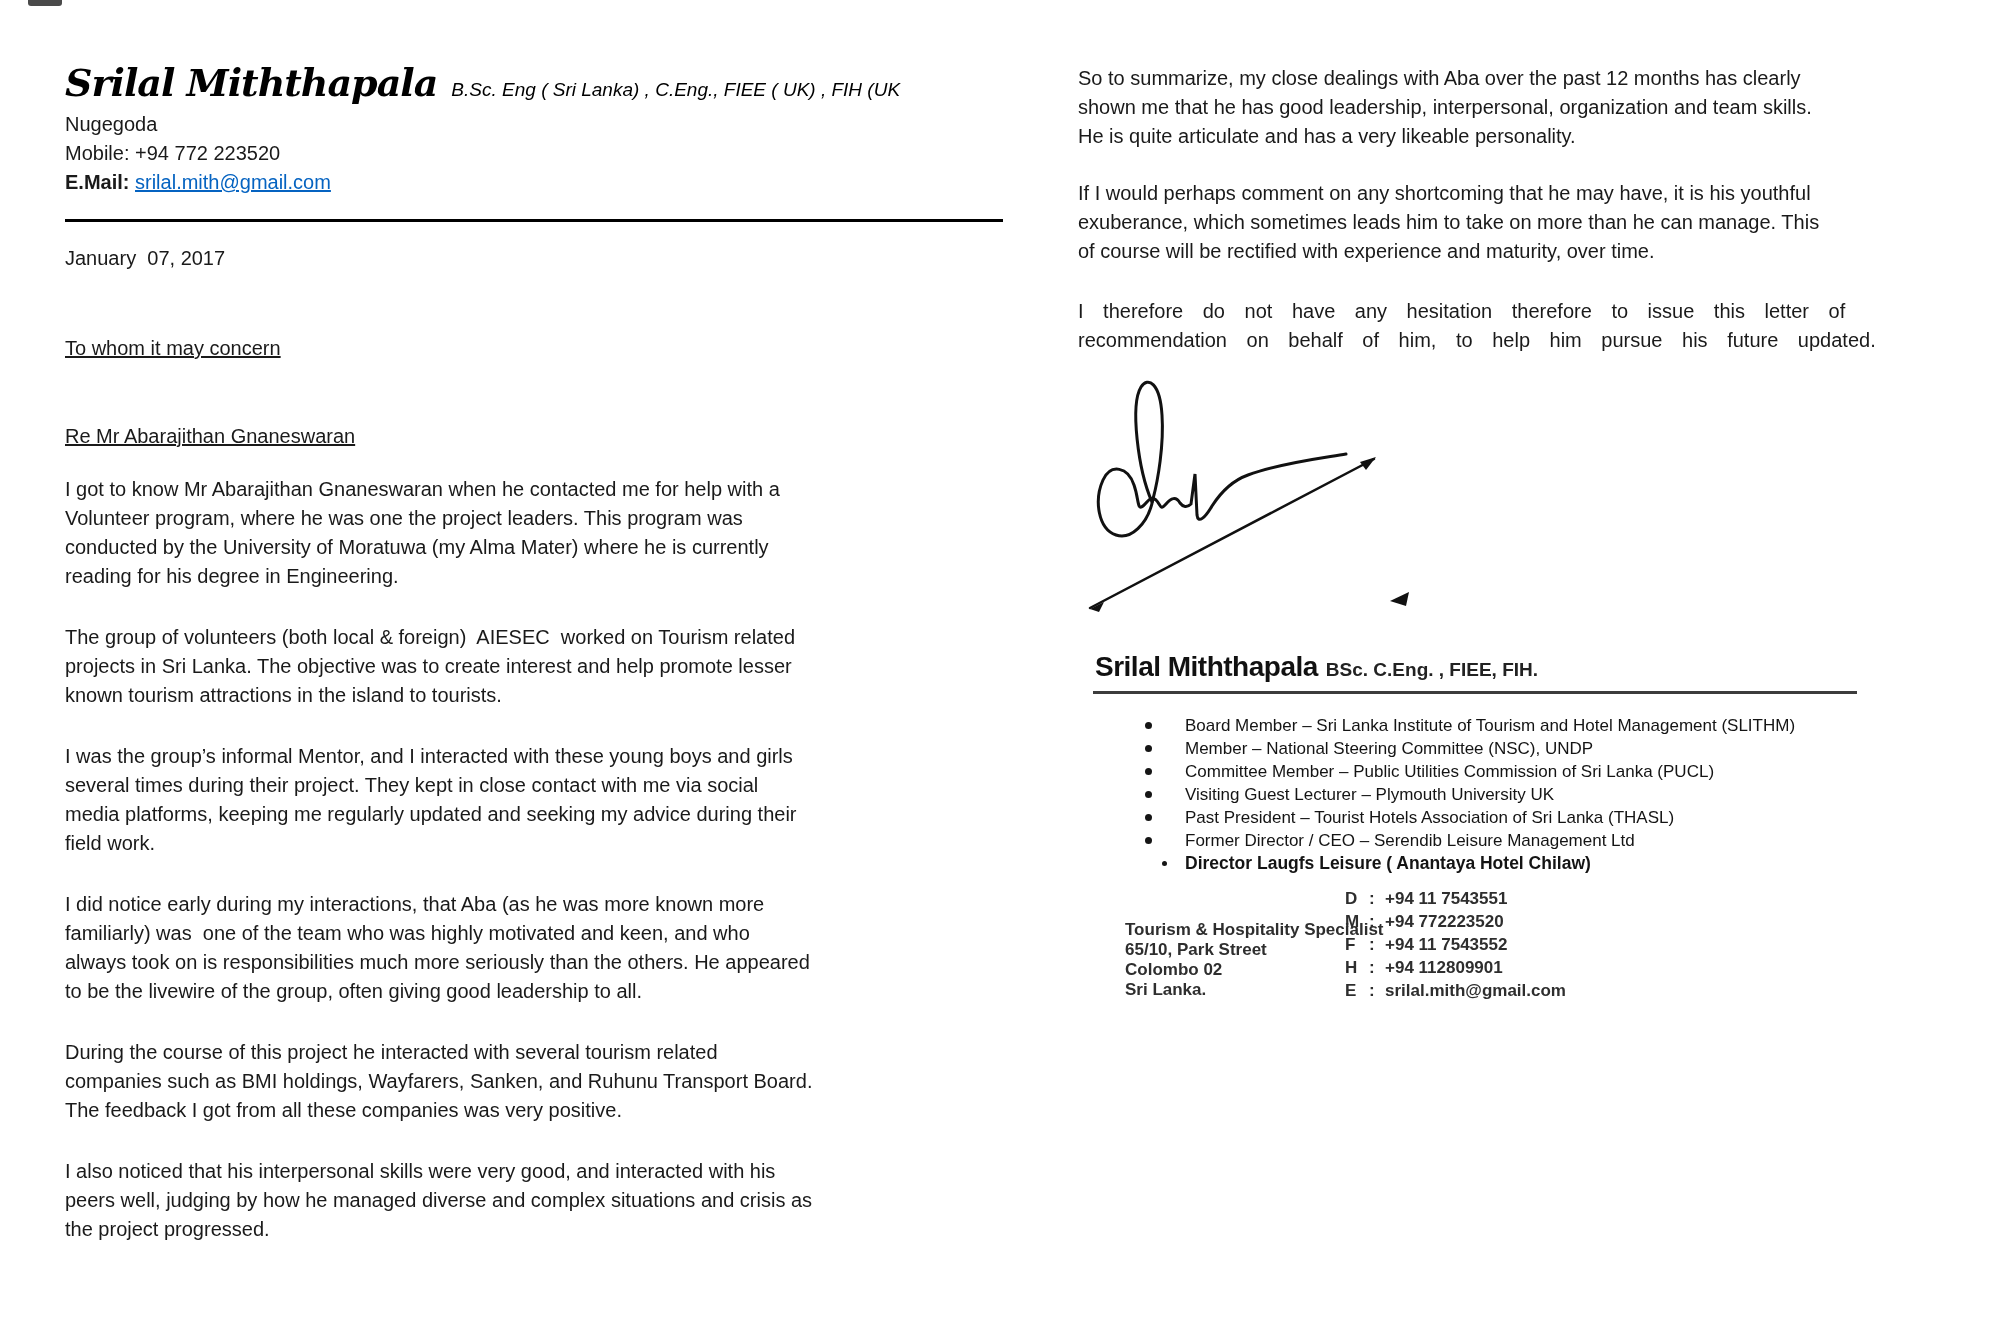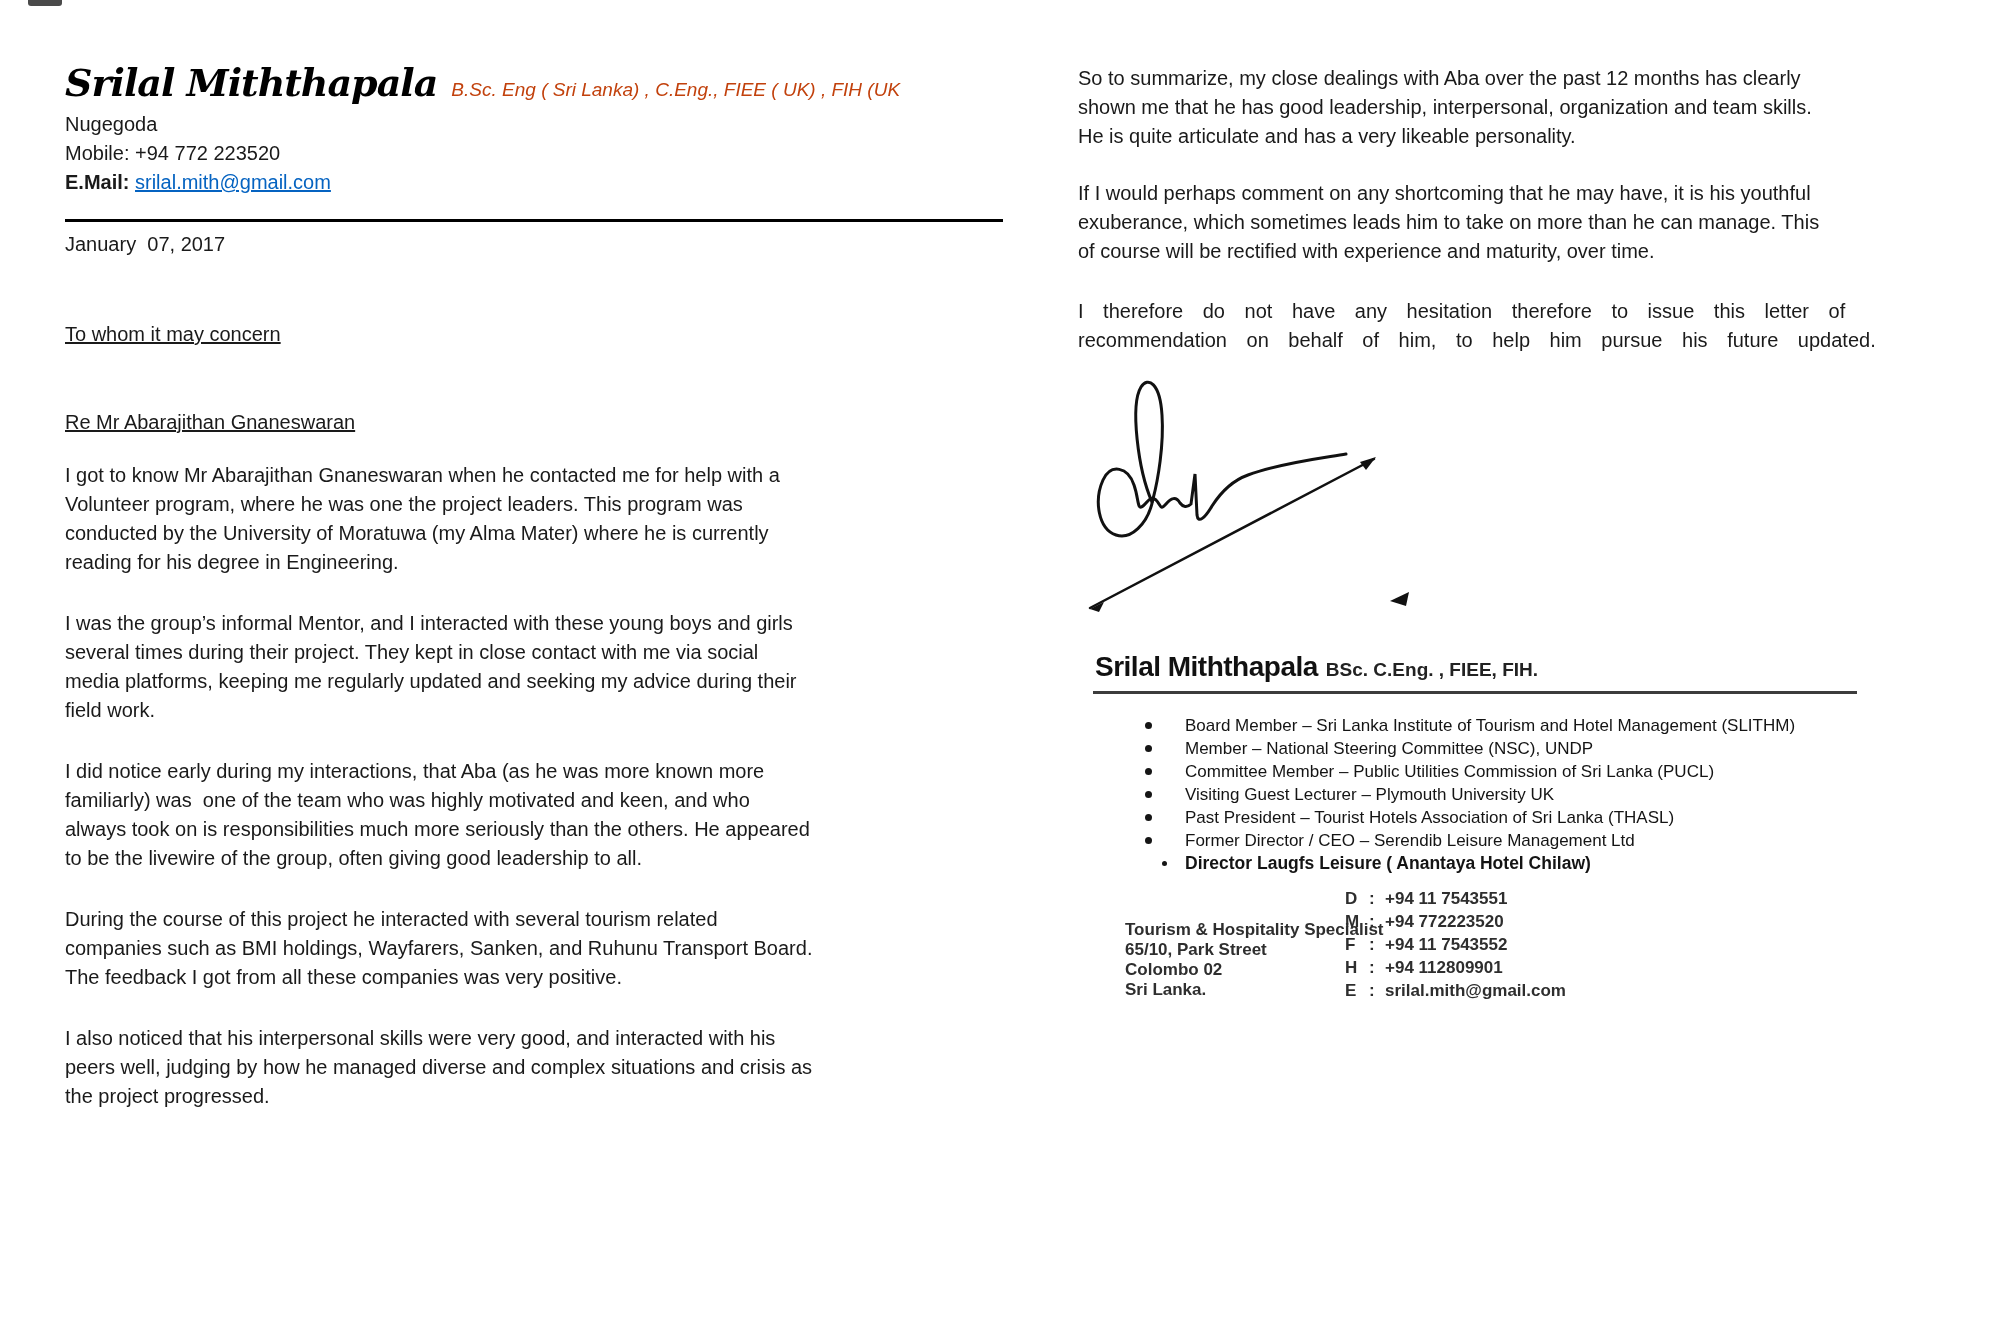--- a/index.html
+++ b/index.html
@@ -6,27 +6,27 @@
   .page {
     position:relative; width:2000px; height:1323px; background:#ffffff;
     font-family:"Liberation Sans", sans-serif; color:#1a1a1a; overflow:hidden;
   }
   .smudge { position:absolute; left:28px; top:0; width:34px; height:6px; background:#2a2a2a; border-radius:0 0 3px 3px; opacity:.85; }
 
   
   .col-left { position:absolute; left:65px; top:60px; width:948px; }
   .lh-nameline { height:50px; white-space:nowrap; }
   .lh-name { font-family:"DejaVu Serif", serif; font-style:italic; font-weight:bold; font-size:38px; letter-spacing:-1px; color:#000; }
-  .lh-creds { font-style:italic; font-size:19px; color:#c2410c; margin-left:14px; }
+  .lh-creds { font-style:italic; font-size:19px; color:#000000; margin-left:14px; }
   .addr { font-size:20px; line-height:29px; white-space:pre-wrap; }
   .email-line { font-size:20px; line-height:29px; }
   .email-label { font-weight:bold; }
   .email-link { text-decoration:underline; cursor:pointer; }
   .lh-rule { margin-top:22px; width:938px; height:3px; background:#000; }
-  .date-line { margin-top:8px; font-size:20px; line-height:29px; white-space:pre-wrap; }
+  .date-line { margin-top:22px; font-size:20px; line-height:29px; white-space:pre-wrap; }
   .salutation { margin-top:61px; font-size:20px; line-height:29px; font-weight:normal; text-decoration:underline; }
   .subject { margin-top:59px; font-size:20px; line-height:29px; text-decoration:underline; }
   .para { margin:32px 0 0 0; font-size:20px; line-height:29px; white-space:pre-wrap; }
   .para.first { margin-top:24px; }
 
   
   .col-right { position:absolute; left:1078px; top:64px; width:855px; }
   .col-right .para.r1 { margin-top:0; }
   .col-right .para.r2 { margin-top:28px; }
   .col-right .para.r3 { margin-top:31px; word-spacing:14px; }
@@ -67,20 +67,23 @@
       <a class="email-link" style="color:#0563C1">srilal.mith@gmail.com</a>
     </div>
     <div class="lh-rule"></div>
     <div class="date-line">January  07, 2017</div>
     <div class="salutation">To whom it may concern</div>
     <div class="subject">Re Mr Abarajithan Gnaneswaran</div>
     <p class="para first">I got to know Mr Abarajithan Gnaneswaran when he contacted me for help with a
 Volunteer program, where he was one the project leaders. This program was
 conducted by the University of Moratuwa (my Alma Mater) where he is currently
 reading for his degree in Engineering.</p>
+    <p class="para">The group of volunteers (both local &amp; foreign)  AIESEC  worked on Tourism related
+projects in Sri Lanka. The objective was to create interest and help promote lesser
+known tourism attractions in the island to tourists.</p>
     <p class="para">I was the group’s informal Mentor, and I interacted with these young boys and girls
 several times during their project. They kept in close contact with me via social
 media platforms, keeping me regularly updated and seeking my advice during their
 field work.</p>
     <p class="para">I did notice early during my interactions, that Aba (as he was more known more
 familiarly) was  one of the team who was highly motivated and keen, and who
 always took on is responsibilities much more seriously than the others. He appeared
 to be the livewire of the group, often giving good leadership to all.</p>
     <p class="para">During the course of this project he interacted with several tourism related
 companies such as BMI holdings, Wayfarers, Sanken, and Ruhunu Transport Board.

